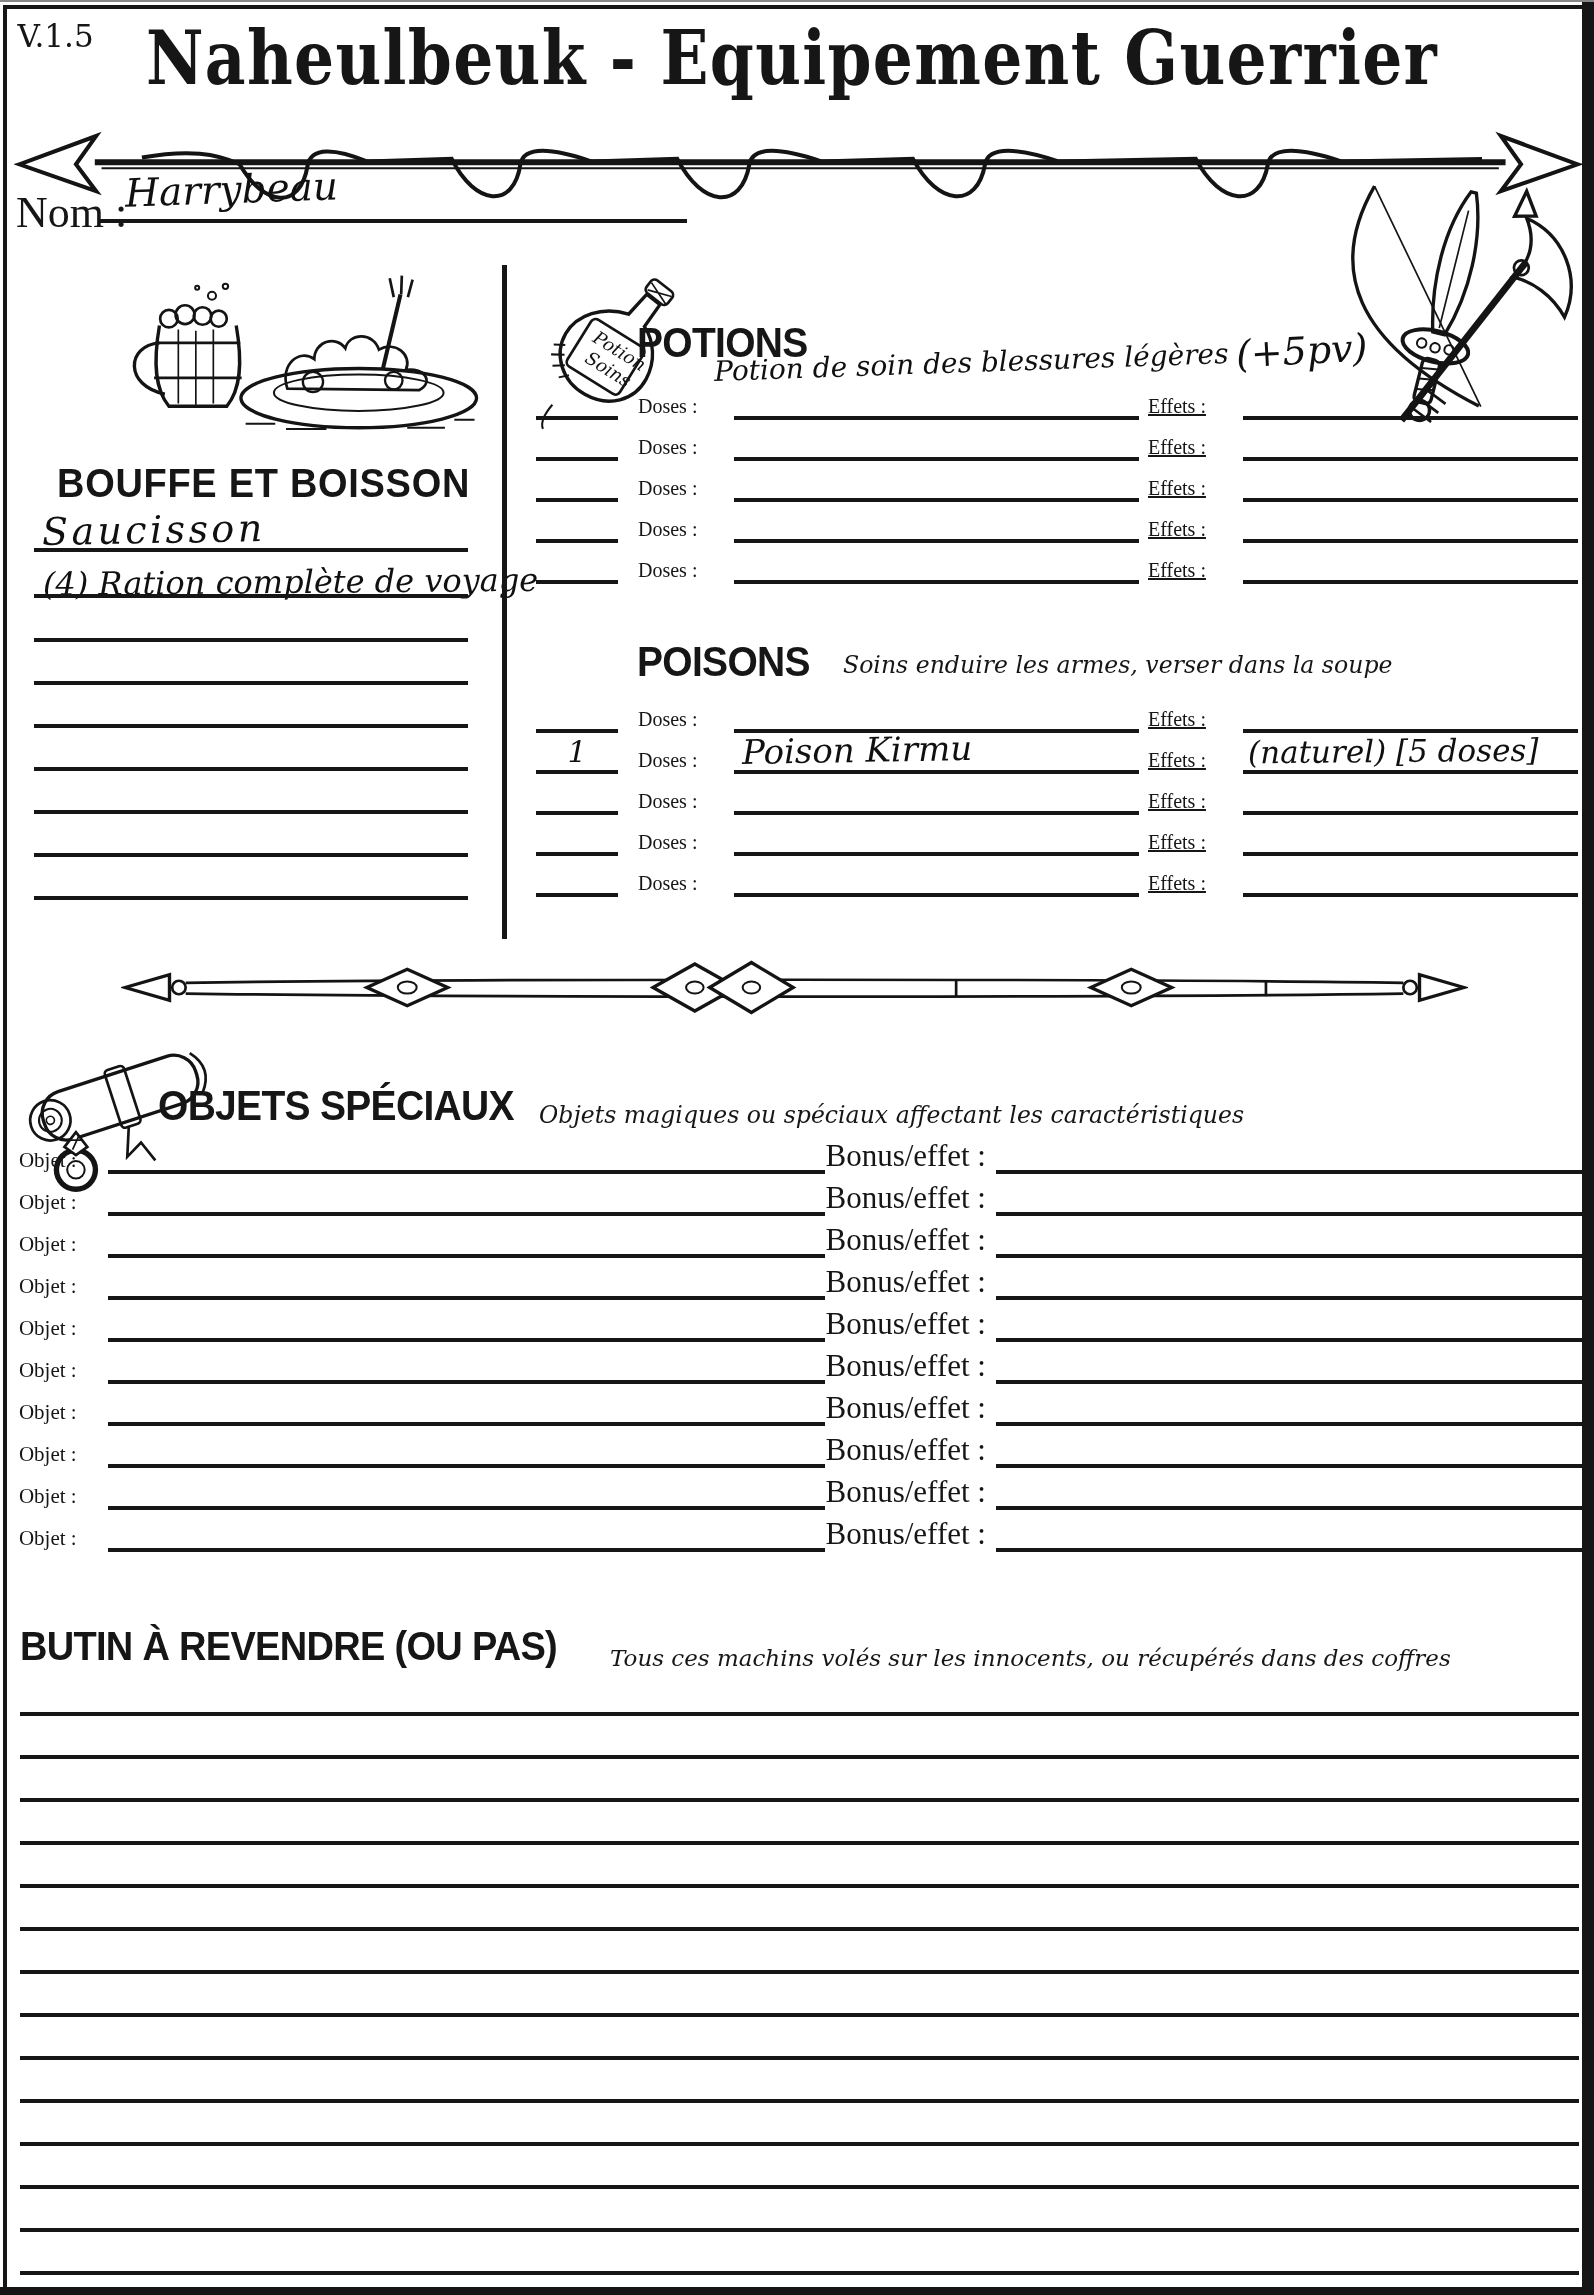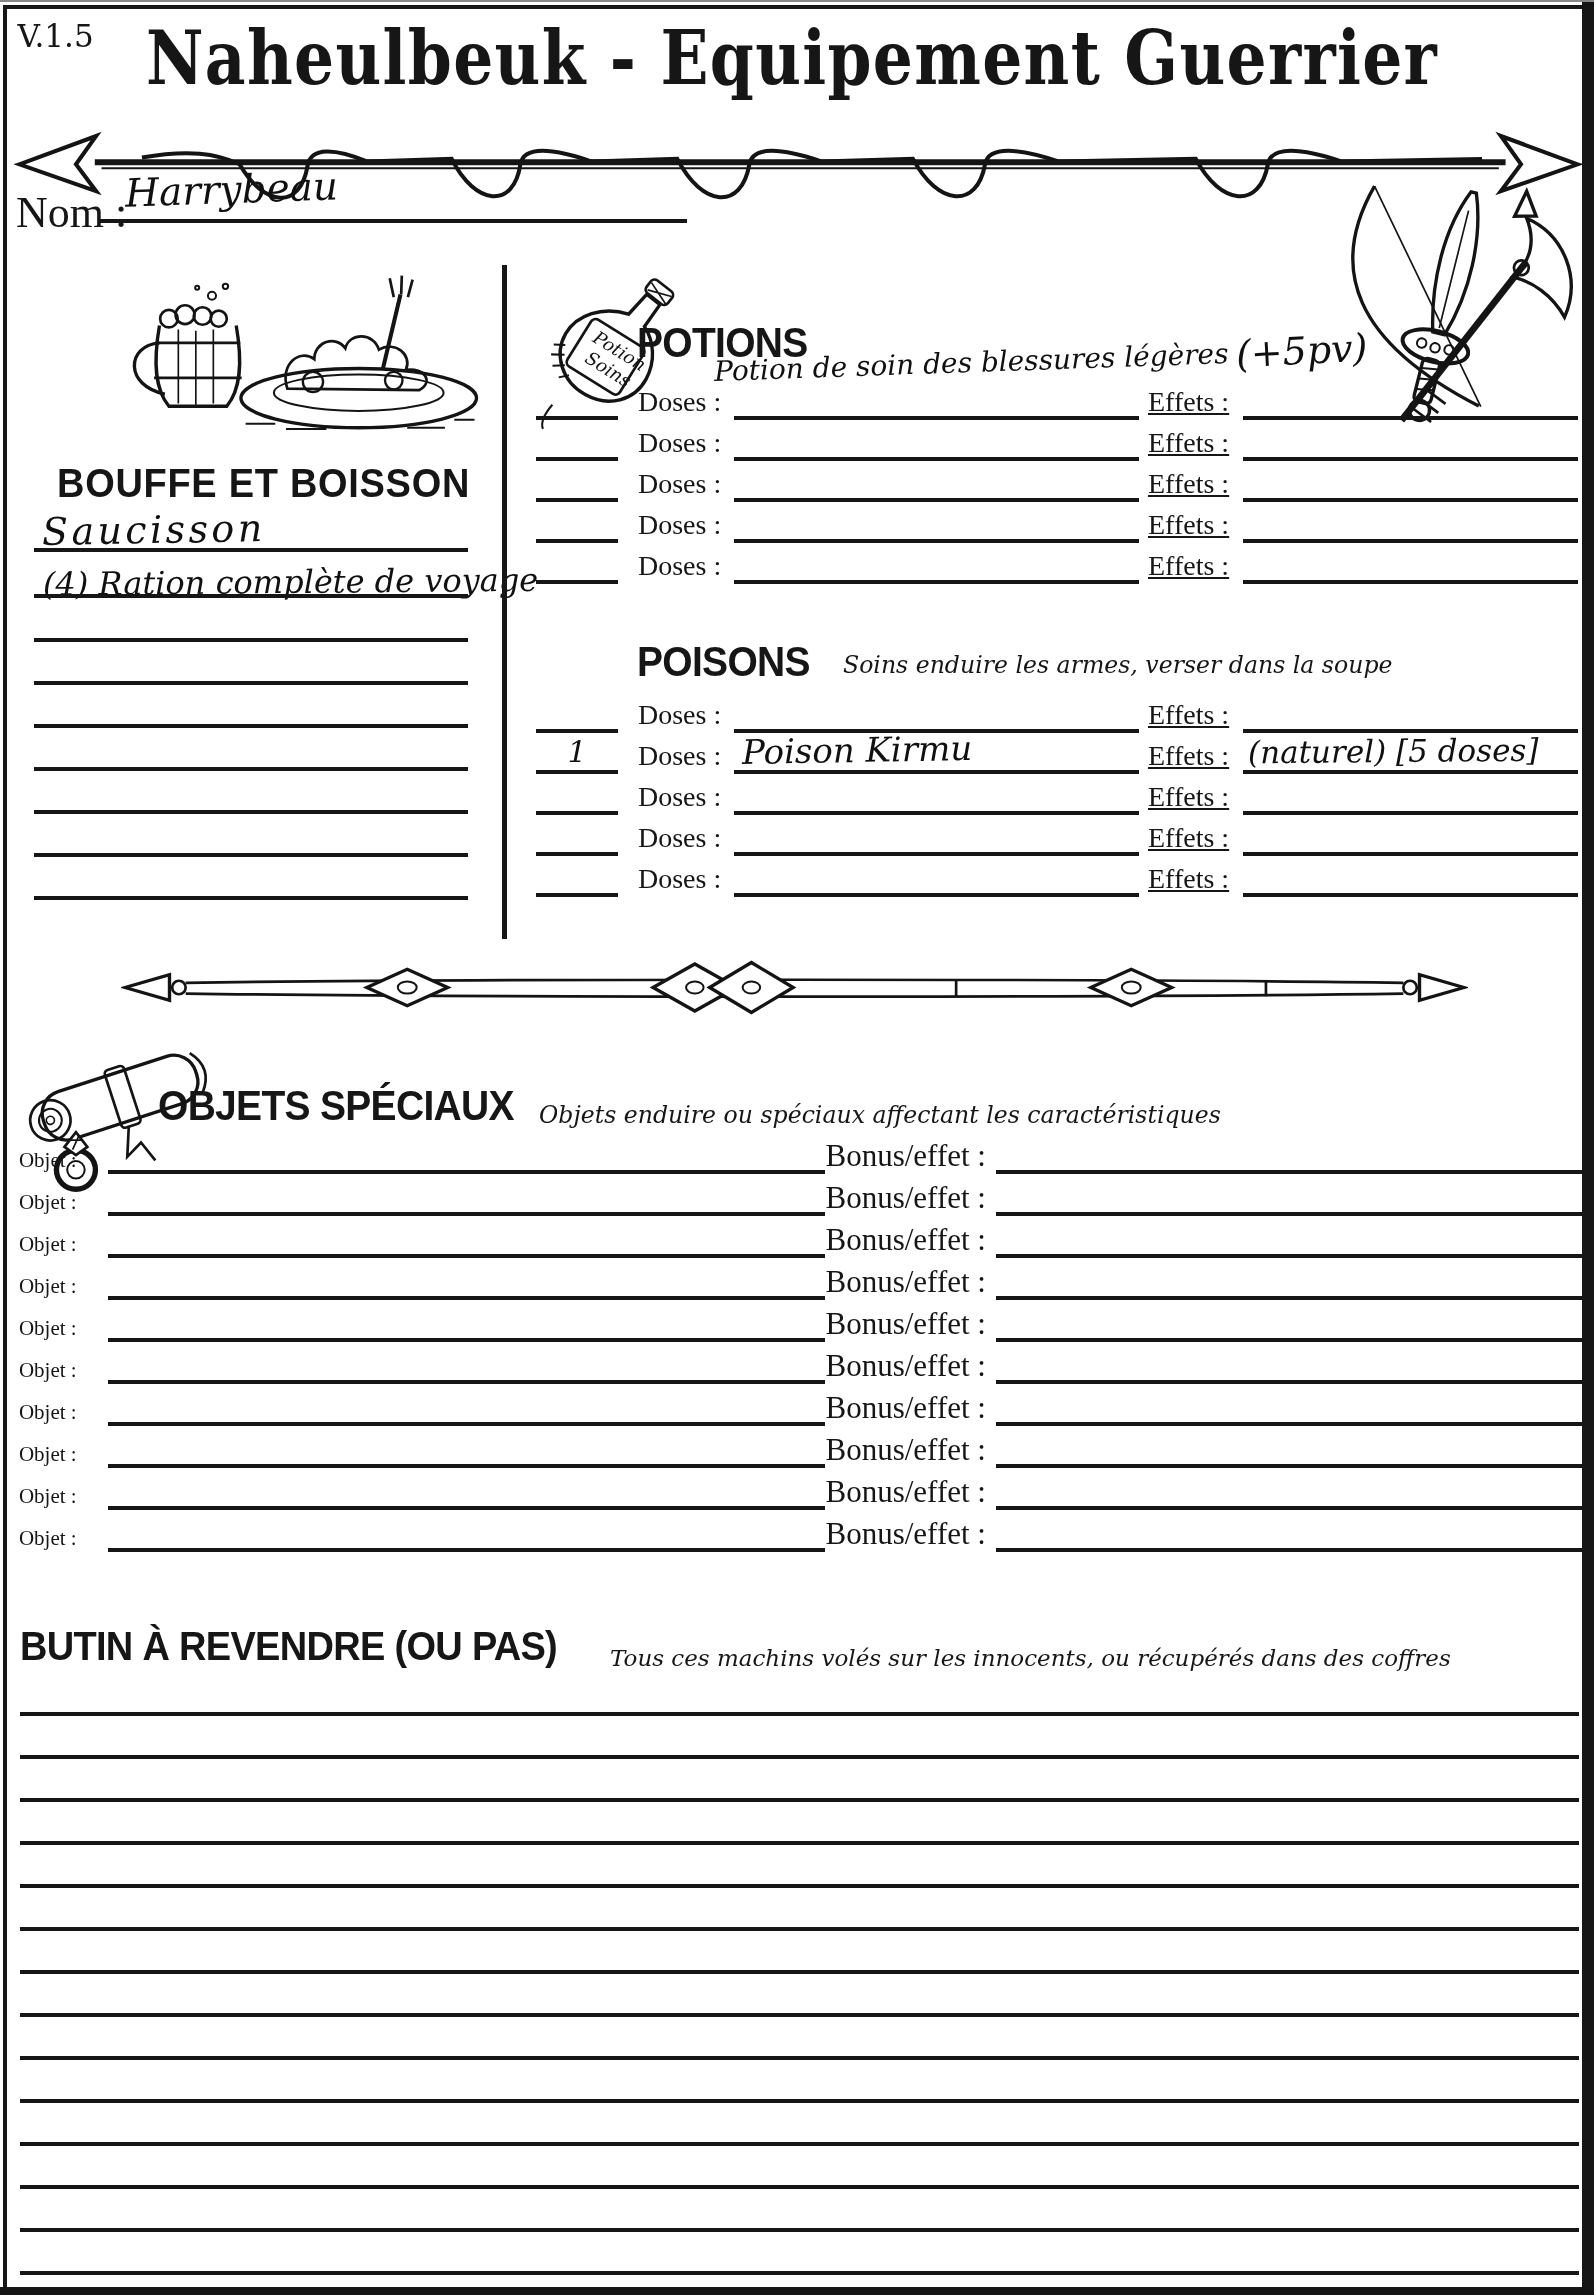--- a/index.html
+++ b/index.html
@@ -19,21 +19,21 @@
     text-align:center; white-space:nowrap;
   }
   .version { font-size:31px; font-family:"DejaVu Serif", serif; }
   .heading {
     font-family:"Liberation Sans", sans-serif; font-weight:bold; font-size:38px;
     letter-spacing:-0.7px; white-space:nowrap; transform:scaleY(1.08); transform-origin:left bottom;
   }
   .subtitle {
     font-family:"DejaVu Serif", serif; font-style:italic; font-size:23.6px; white-space:nowrap;
   }
-  .lbl { font-family:"Liberation Serif", serif; font-size:28px; line-height:1; white-space:nowrap; }
+  .lbl { font-family:"Liberation Serif", serif; font-size:20px; line-height:1; white-space:nowrap; }
   .hand {
     font-family:"DejaVu Serif", serif; font-style:italic; color:#101010;
     white-space:nowrap; line-height:1;
   }
   
   .rule { border-bottom:4.7px solid #161616; }
   .blank-rule { height:43px; border-bottom:4.7px solid #161616; }
   
   .dose-rows { position:absolute; width:1084px; }
   .dose-row { position:relative; height:41px; }
@@ -331,21 +331,21 @@
         <path d="M160 134 l -16 42 l 26 -14 l 12 32" stroke-width="4"></path>
       </g>
       <circle cx="95" cy="196" r="29" stroke-width="8"></circle>
       <circle cx="95" cy="196" r="13" stroke-width="3"></circle>
       <polygon points="78,162 95,140 112,162 95,174" fill="#ffffff" stroke-width="4"></polygon>
       <path d="M86 152 l 18 0 M90 166 l 10 -22" stroke-width="2.5"></path>
     </svg>
   </div>
 
   <div class="abs heading" style="left:158px; top:1084px; font-size:39px;">OBJETS SPÉCIAUX</div>
-  <div class="abs subtitle" style="left:539px; top:1099px;">Objets enduire ou spéciaux affectant les caractéristiques</div>
+  <div class="abs subtitle" style="left:539px; top:1099px;">Objets magiques ou spéciaux affectant les caractéristiques</div>
   <div id="objets-rows">
   <div class="objet-row">
     <span class="lbl lbl-objet">Objet :</span>
     <span class="rule objet-rule"></span>
     <i class="hand hand-objet"></i>
     <span class="lbl lbl-bonus">Bonus/effet :</span>
     <span class="rule bonus-rule"></span>
     <i class="hand hand-bonus"></i>
   </div>
 

